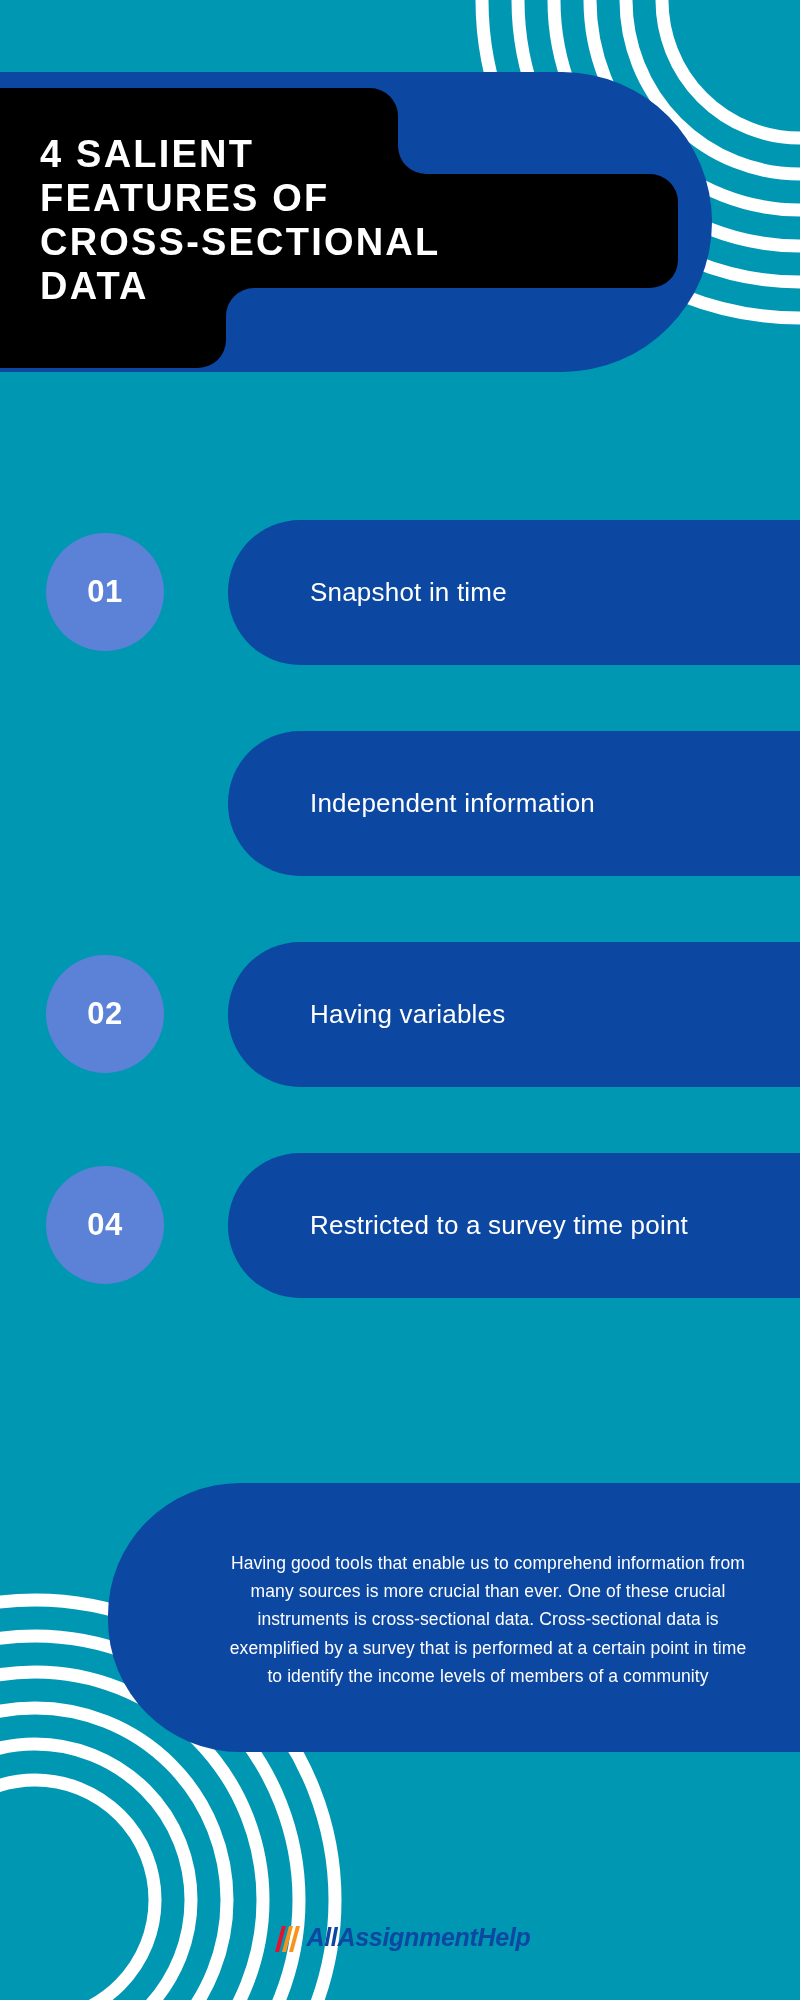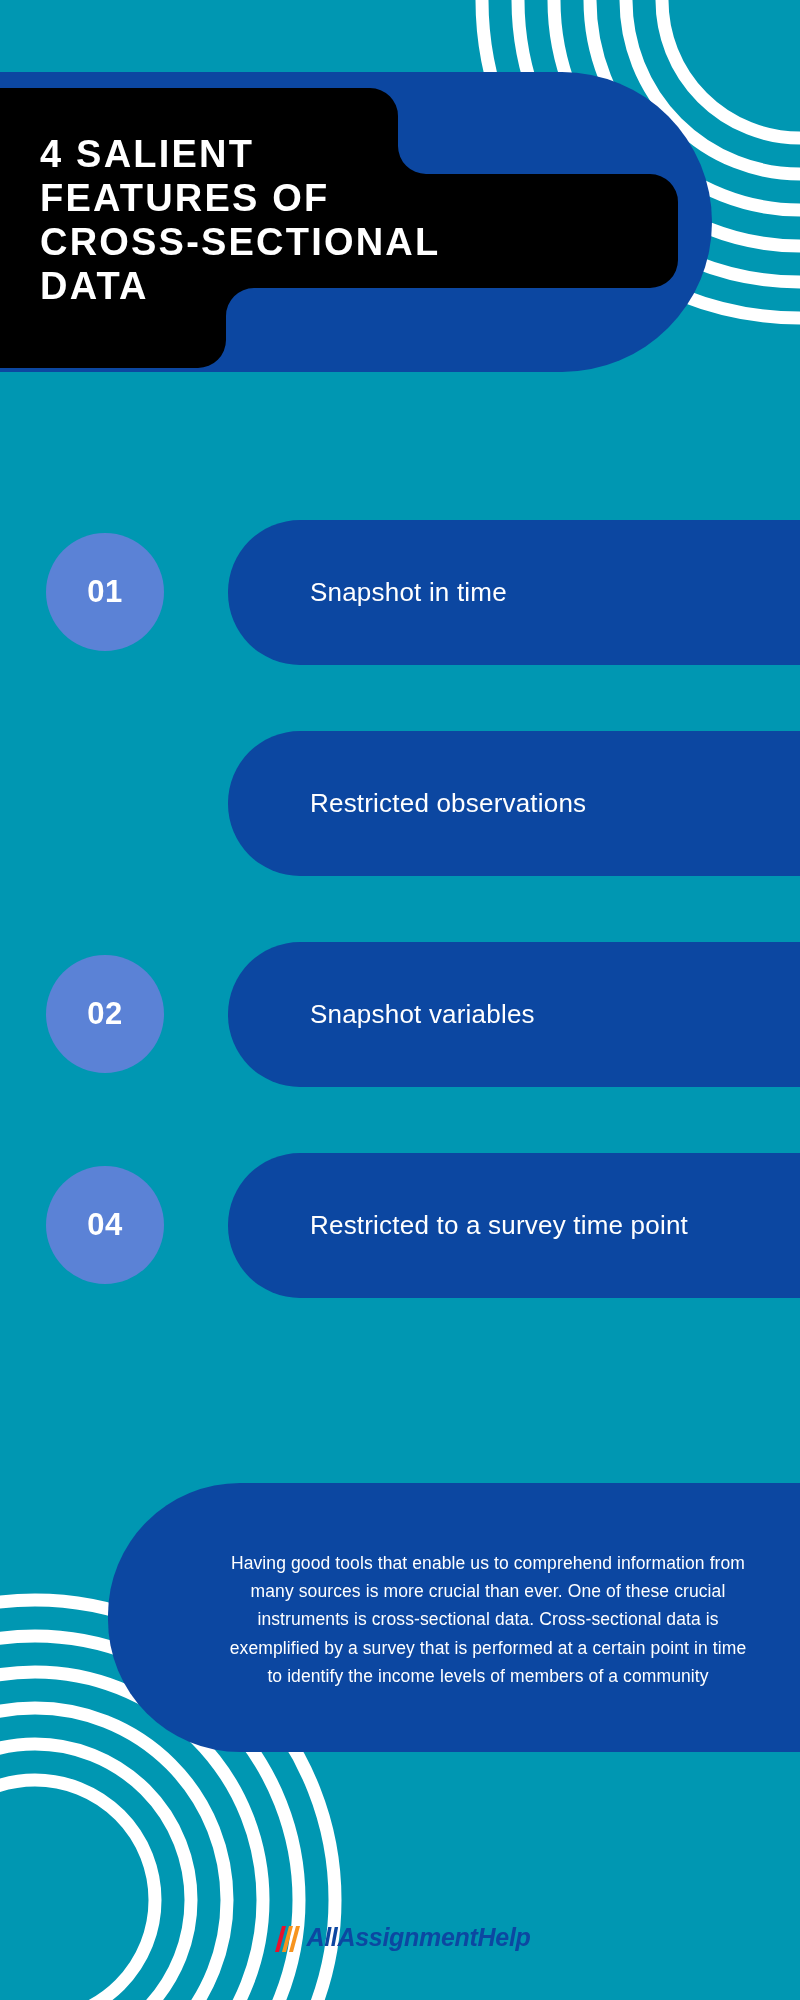--- a/index.html
+++ b/index.html
@@ -239,27 +239,27 @@
       <div class="feature-pill">
         <span class="feature-label">Snapshot in time</span>
       </div>
       <div class="feature-badge">
         <span class="feature-number">01</span>
       </div>
     </div>
 
     <div class="feature-row">
       <div class="feature-pill">
-        <span class="feature-label">Restricted observations</span>
-      </div>
-    </div>
-
-    <div class="feature-row">
-      <div class="feature-pill">
-        <span class="feature-label">Snapshot variables</span>
+        <span class="feature-label">Independent information</span>
+      </div>
+    </div>
+
+    <div class="feature-row">
+      <div class="feature-pill">
+        <span class="feature-label">Having variables</span>
       </div>
       <div class="feature-badge">
         <span class="feature-number">02</span>
       </div>
     </div>
 
     <div class="feature-row">
       <div class="feature-pill">
         <span class="feature-label">Restricted to a survey time point</span>
       </div>

